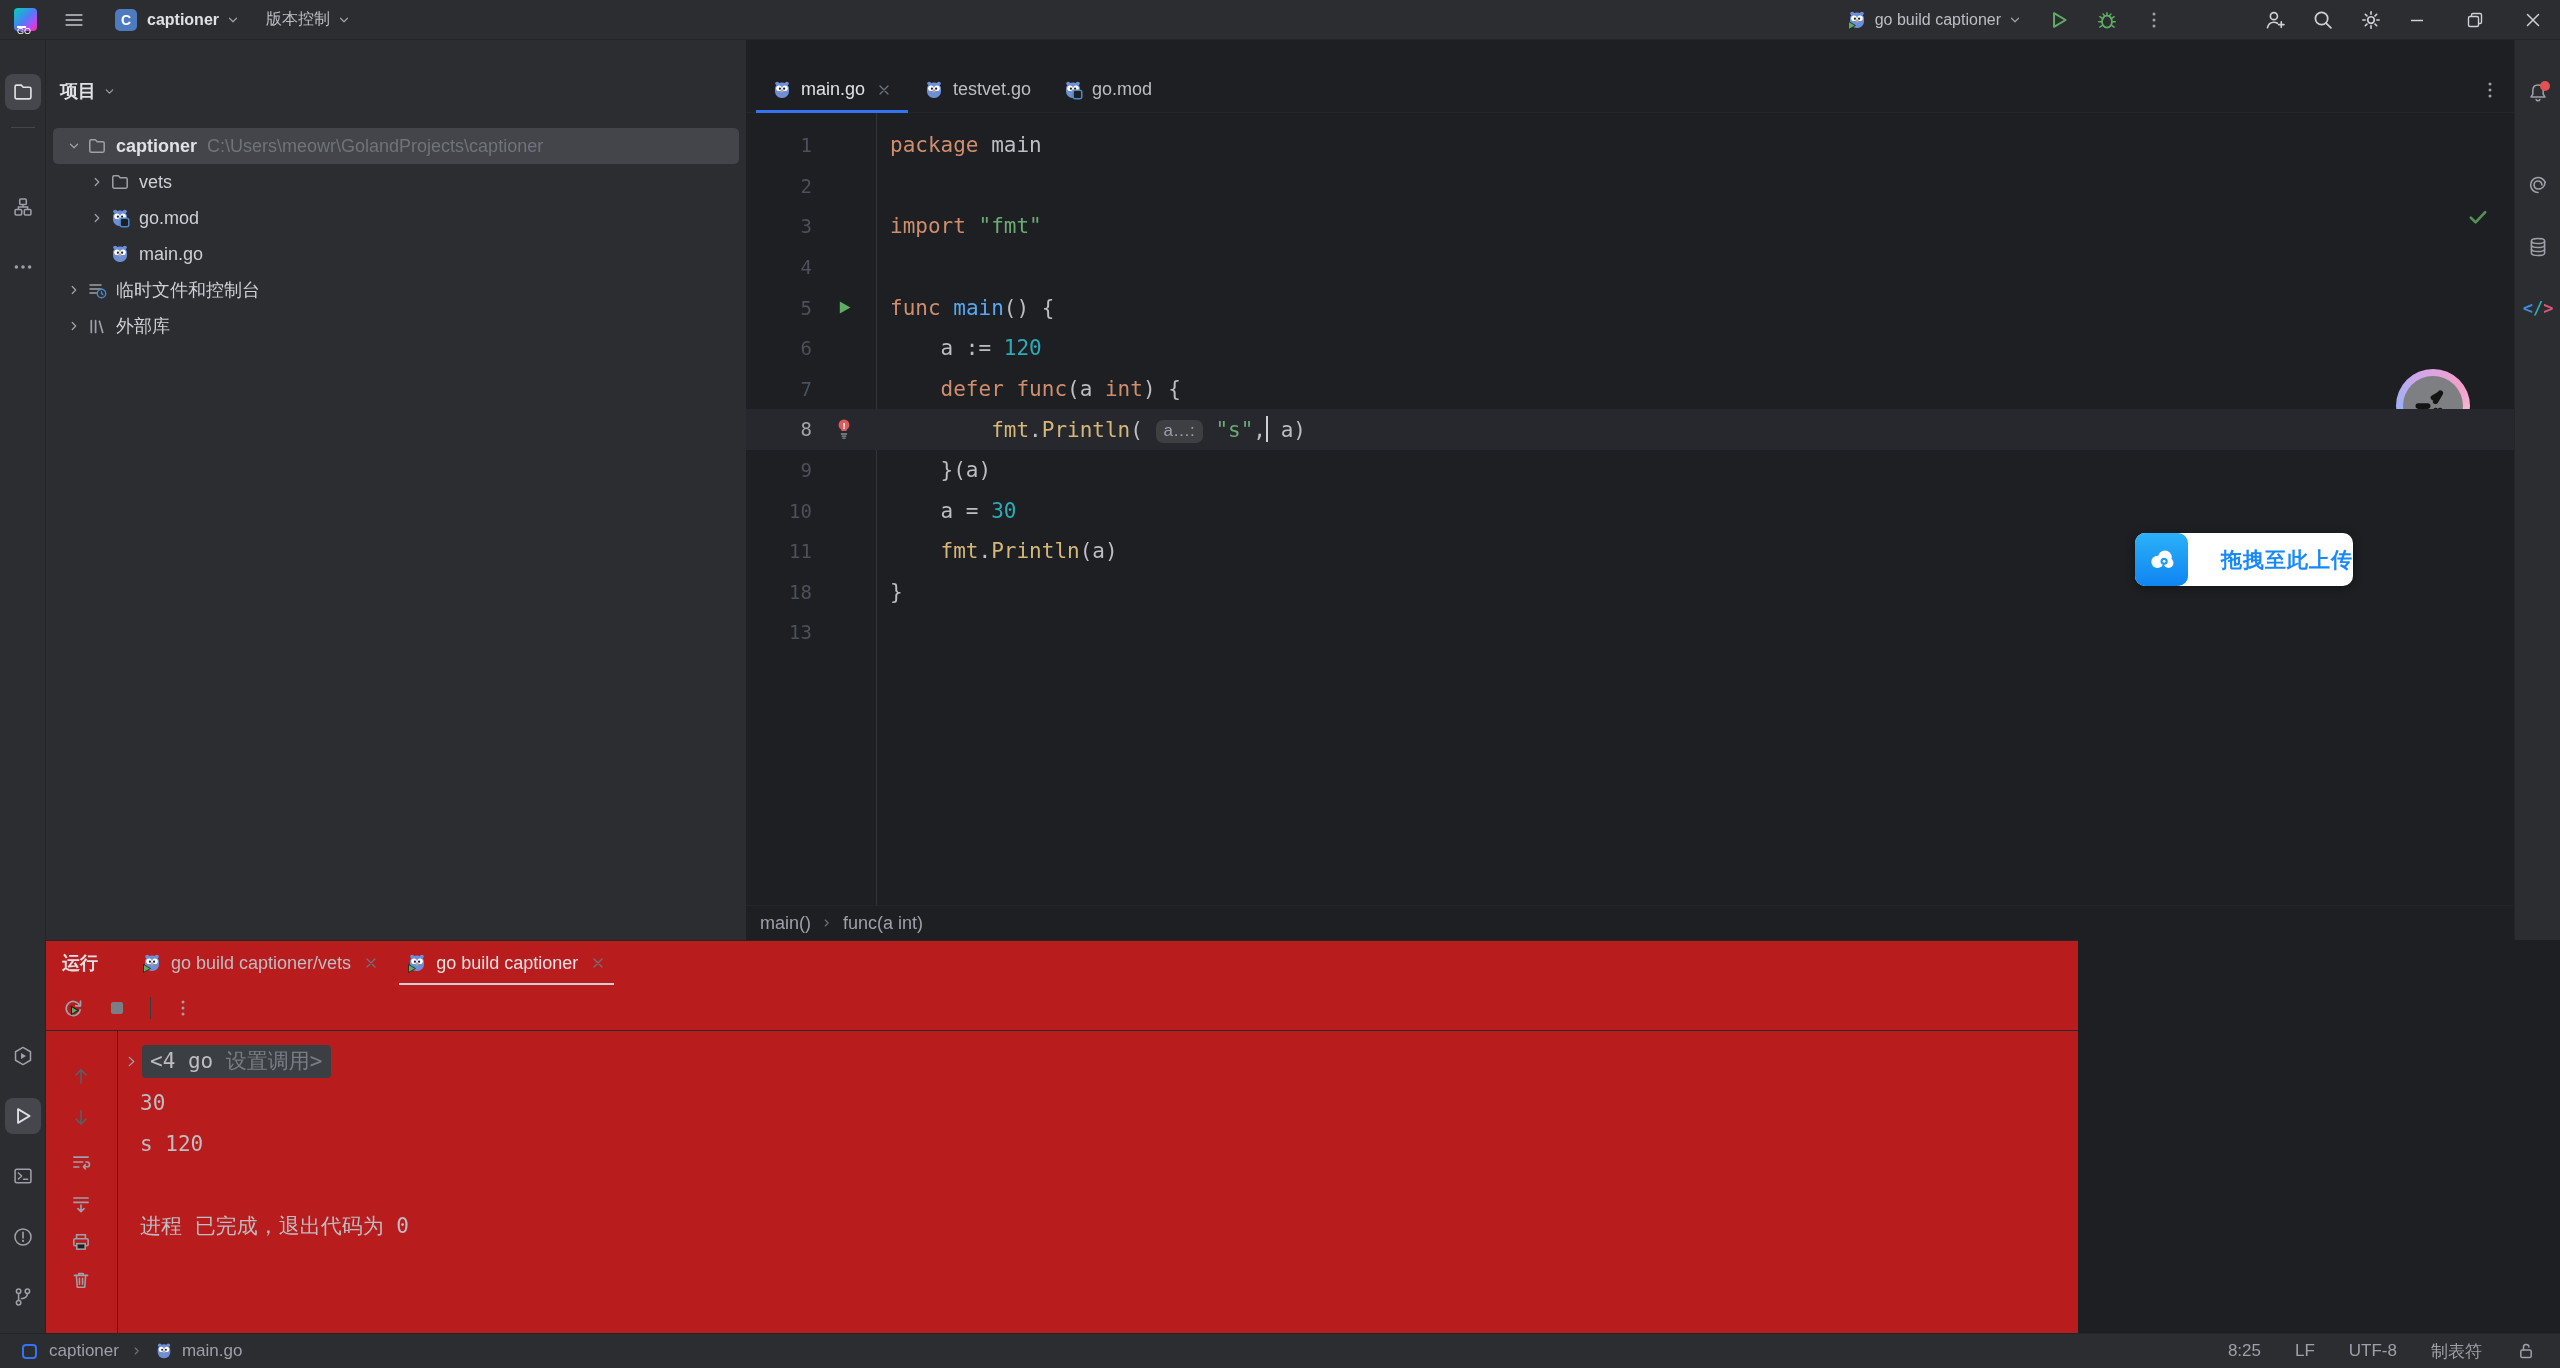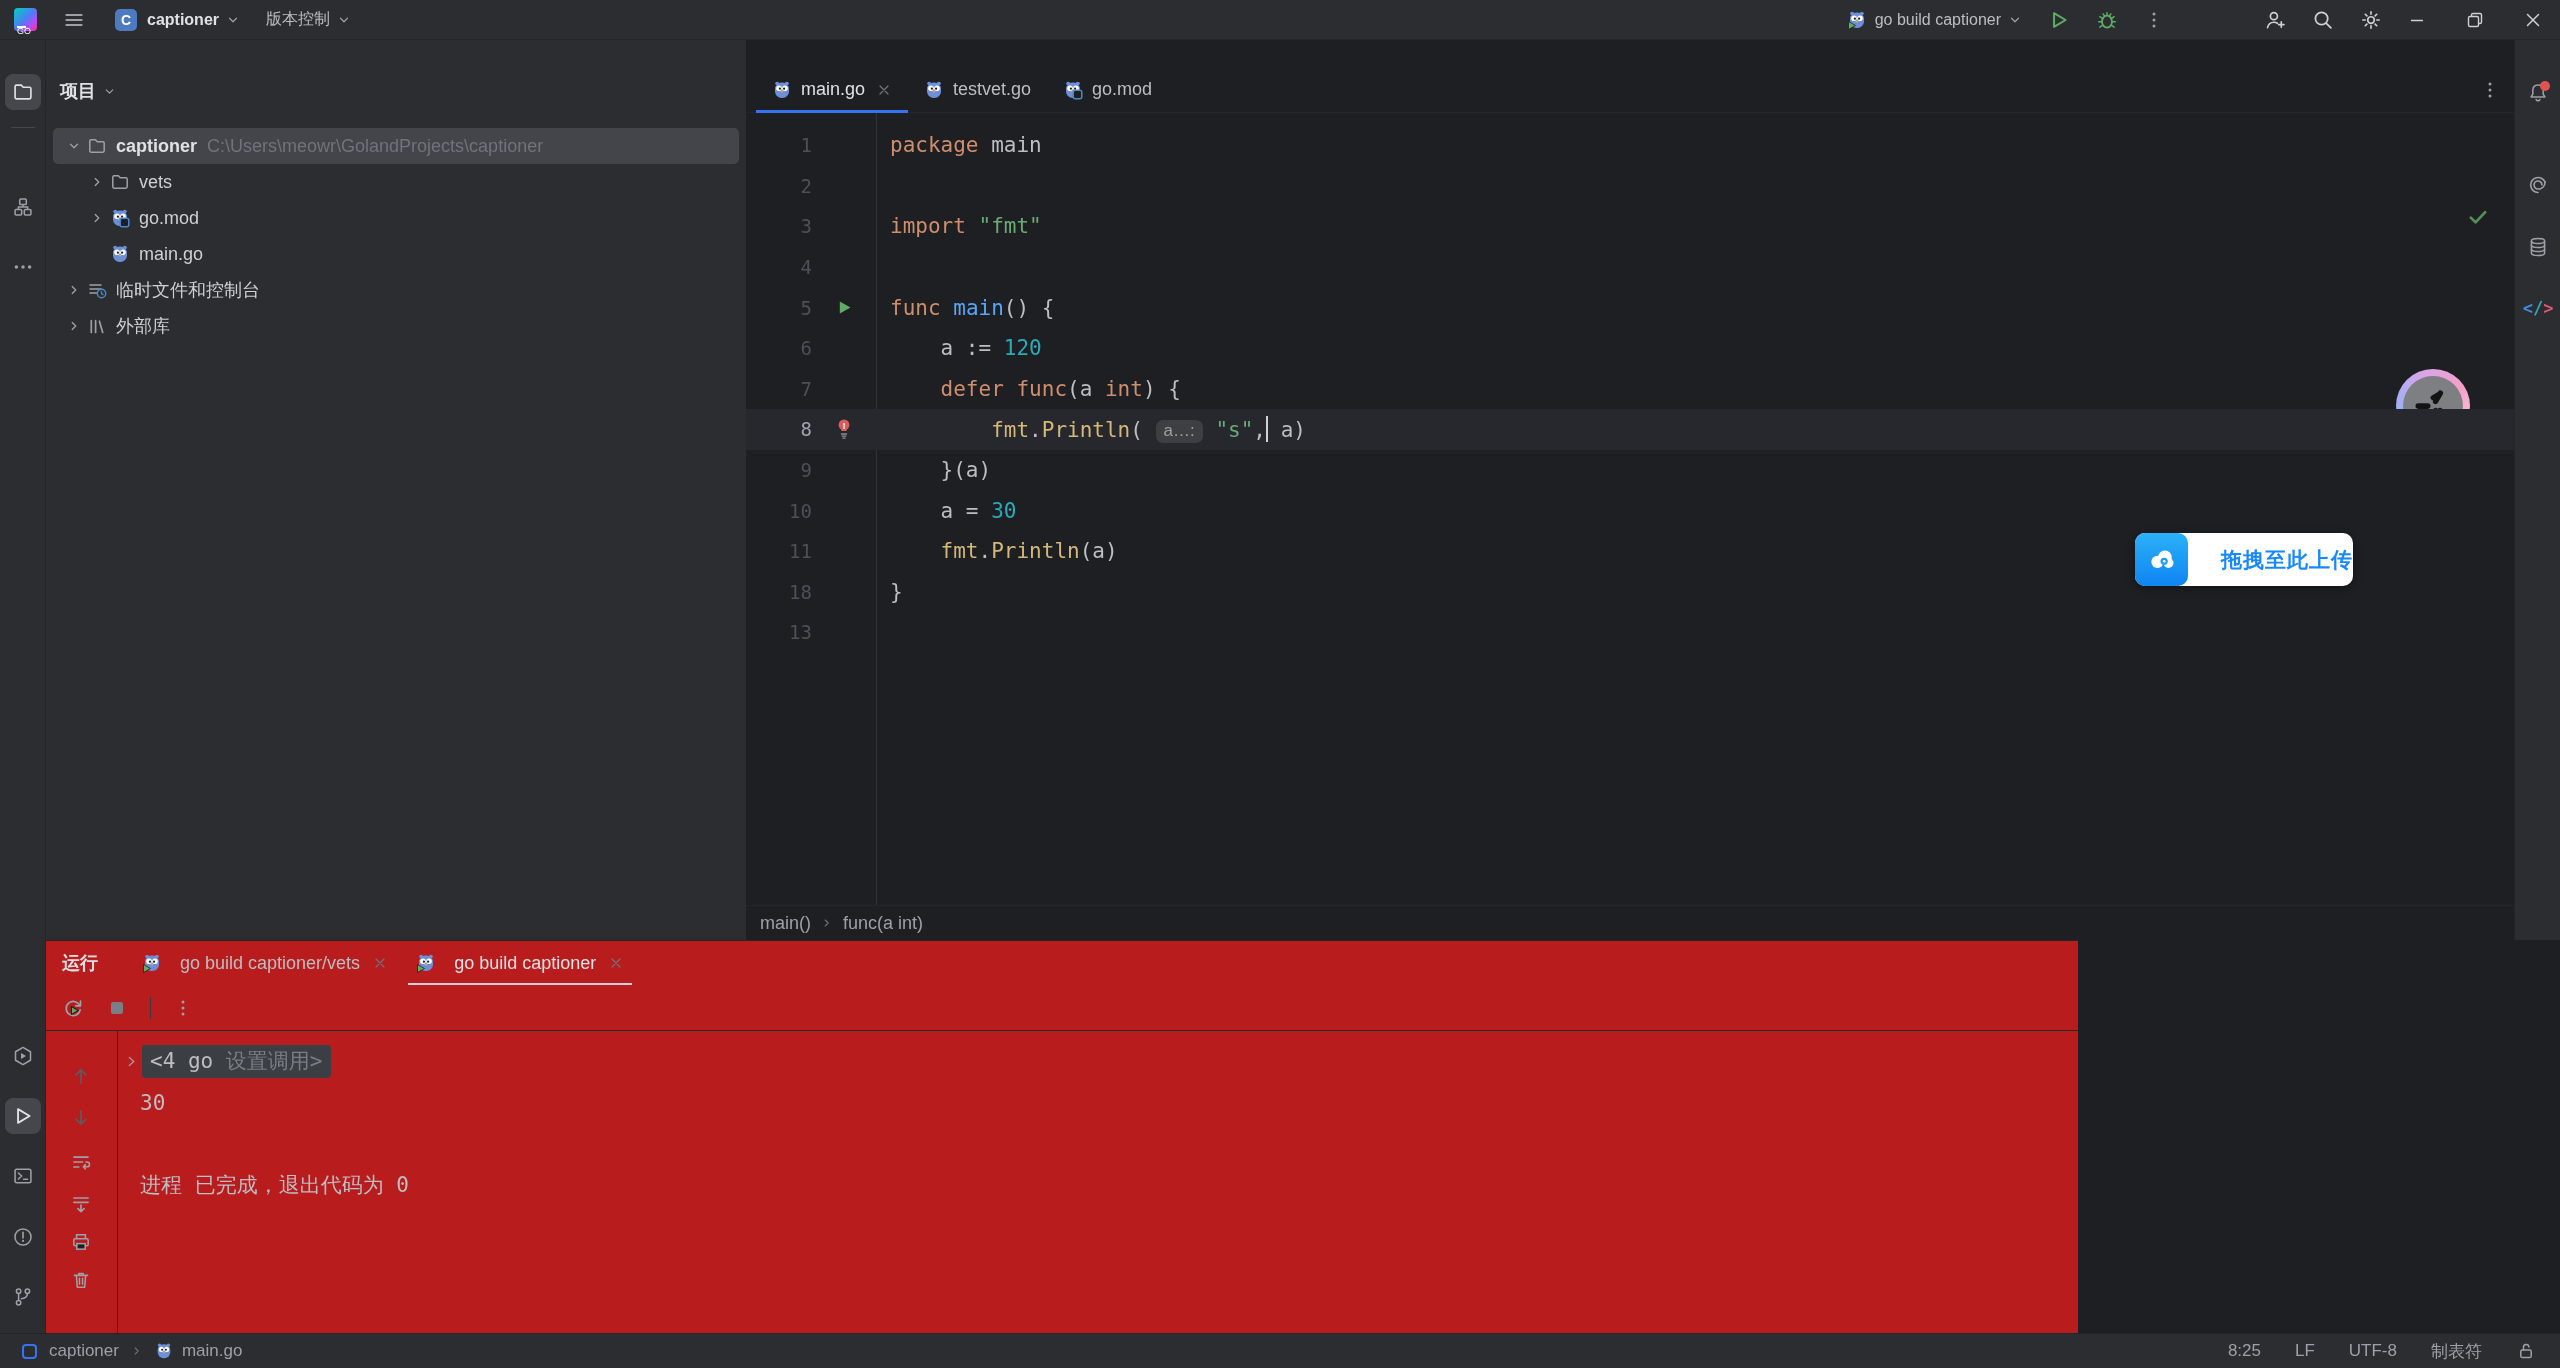--- a/index.html
+++ b/index.html
@@ -105,21 +105,21 @@
     display:flex; align-items:center; box-shadow:0 2px 8px rgba(0,0,0,.4); }
   .baidu .sq { width:53px; height:53px; border-radius:10px; background:linear-gradient(180deg,#2bb1f8,#0f84f2);
     display:flex; align-items:center; justify-content:center; flex:none; }
   .baidu .txt { flex:1; text-align:right; color:#1789fd; font-size:21px; font-weight:bold; letter-spacing:1px; }
 
   
   .runwin { position:absolute; left:46px; top:940px; width:2032px; height:393px; background:#b91c1c; border-top:1px solid #232527; }
   .rw-head { height:44px; display:flex; align-items:center; padding-left:16px; }
   .rw-title { font-size:18px; font-weight:bold; color:#dfe1e5; margin-right:30px; }
   .rtab { position:relative; height:44px; display:flex; align-items:center; padding:0 14px; font-size:18px; color:#bcbec4; }
-  .rtab .lbl { margin-left:9px; }
+  .rtab .lbl { }
   .rtab .x { margin-left:12px; color:#6f737a; display:flex; }
   .rtab.active { color:#dfe1e5; }
   .rtab.active::after { content:""; position:absolute; left:6px; right:6px; bottom:0; height:2px; background:#ced0d6; }
   .rw-tools { height:46px; display:flex; align-items:center; padding-left:16px; border-bottom:1px solid #26282a; }
   .rw-tools .tbtn { margin-right:22px; display:flex; }
   .vdiv { width:1px; height:22px; background:#393b40; margin-right:22px; }
   .rw-body { display:flex; height:302px; }
   .con-gutter { width:72px; border-right:1px solid #26282a; position:relative; flex:none; }
   .con-gutter .cg { position:absolute; left:24px; display:flex; color:#9da0a8; }
   .cg.dim { color:#5a5d63; }
@@ -722,20 +722,21 @@
       <div class="con-line first">
         <span class="fold-chev">
           <svg width="15" height="15" viewBox="0 0 20 20">
               <path d="M7 4.5l6 5.5-6 5.5" stroke="currentColor" stroke-width="1.8" fill="none" stroke-linecap="round" stroke-linejoin="round"></path>
             </svg>
         </span>
         <span class="foldbox"><span>&lt;4 go </span><span class="dim">设置调用&gt;</span></span>
       </div>
       <div id="conlines">
           <div class="con-line">30</div>
+          <div class="con-line">s 120</div>
           <div class="con-line"></div>
           <div class="con-line">进程 已完成，退出代码为 0</div>
         </div>
     </div>
   </div>
 </div>
 
 <div class="statusbar">
   <div class="sb-left">
     <span class="sb-sq"></span>

